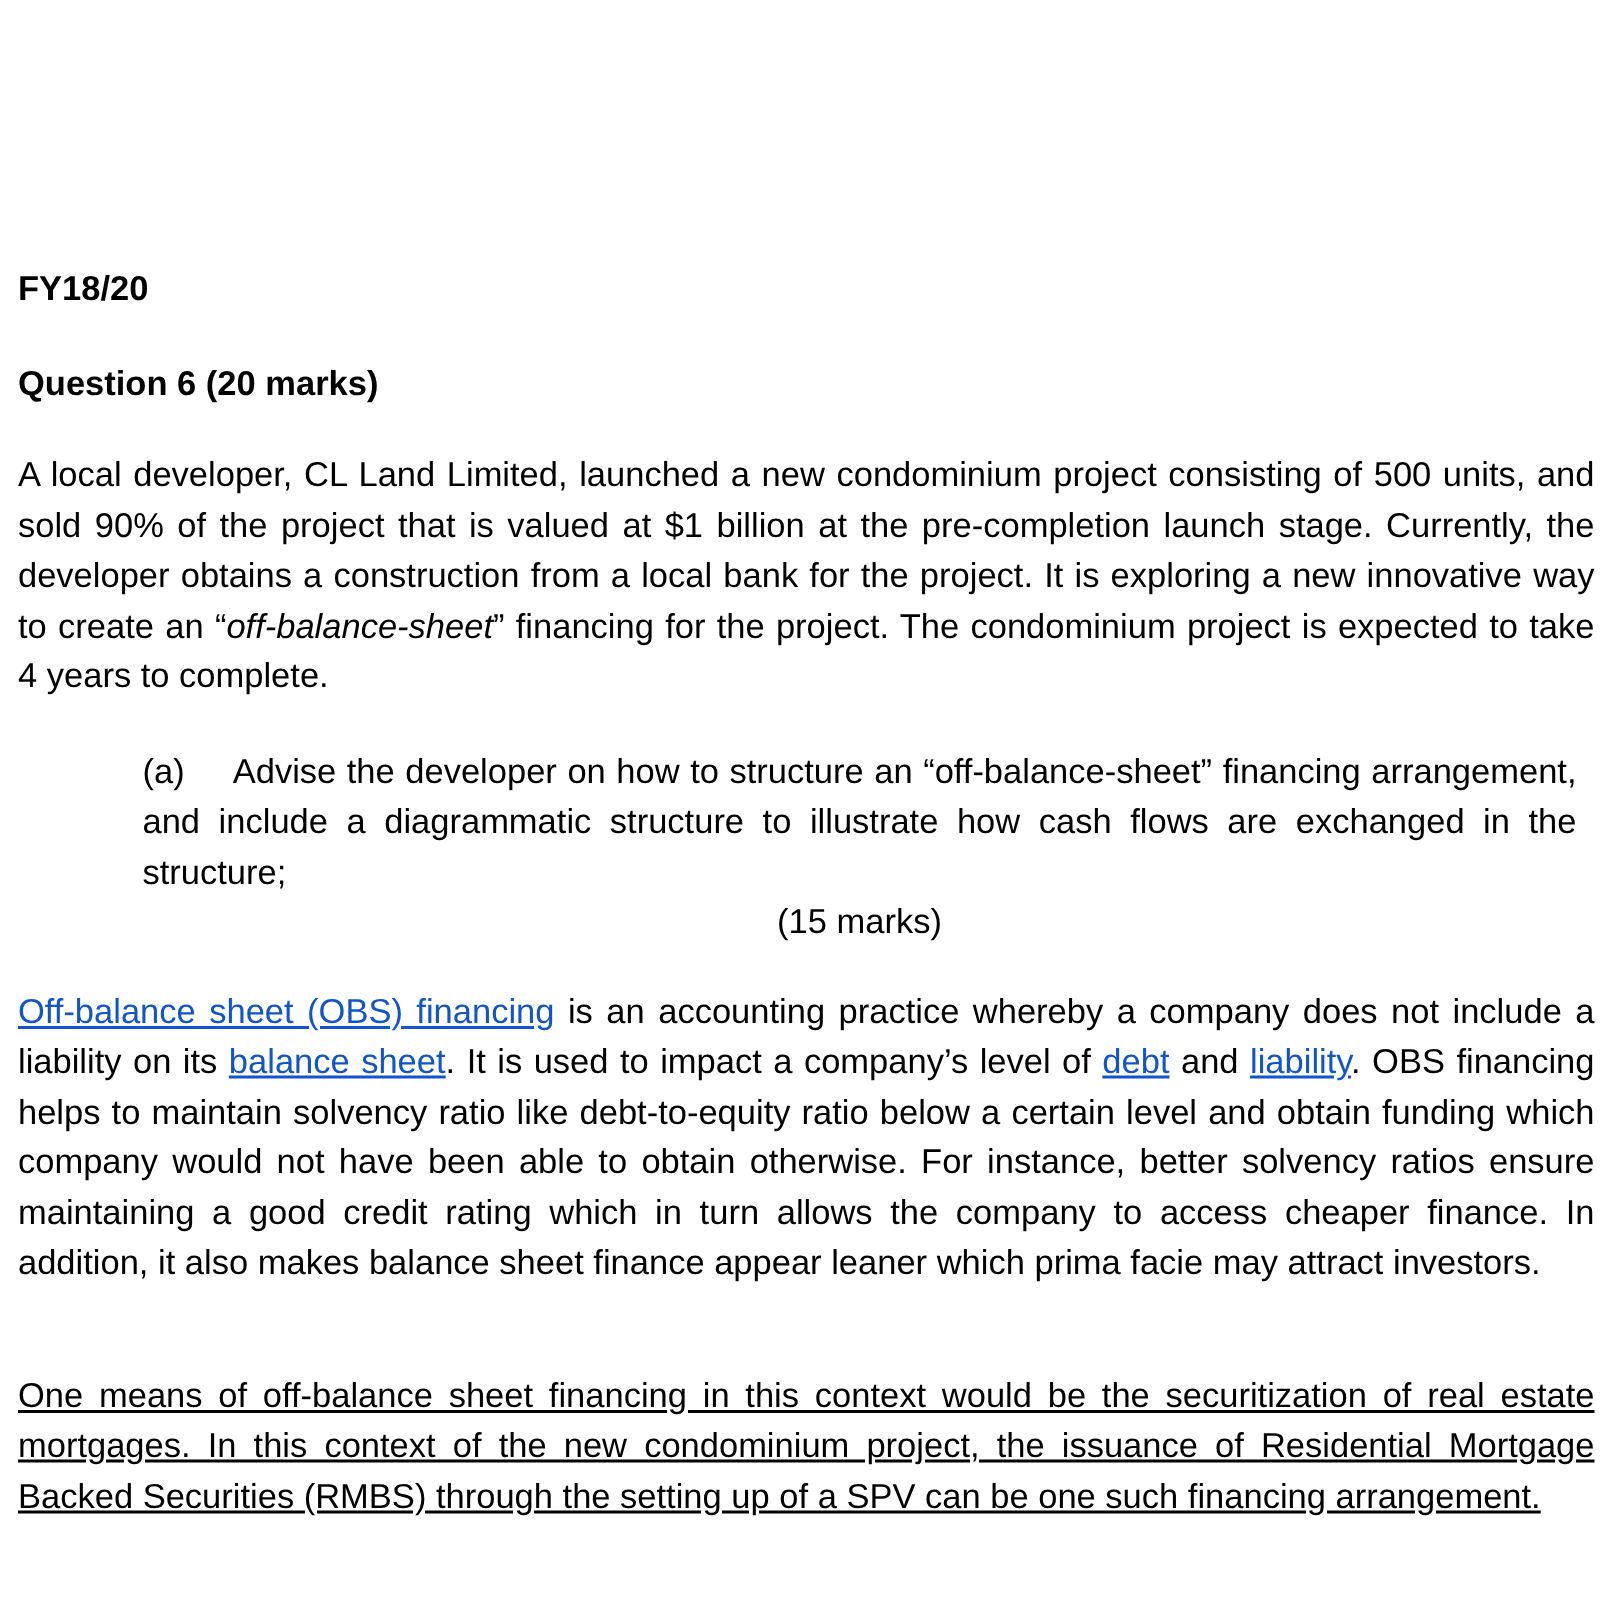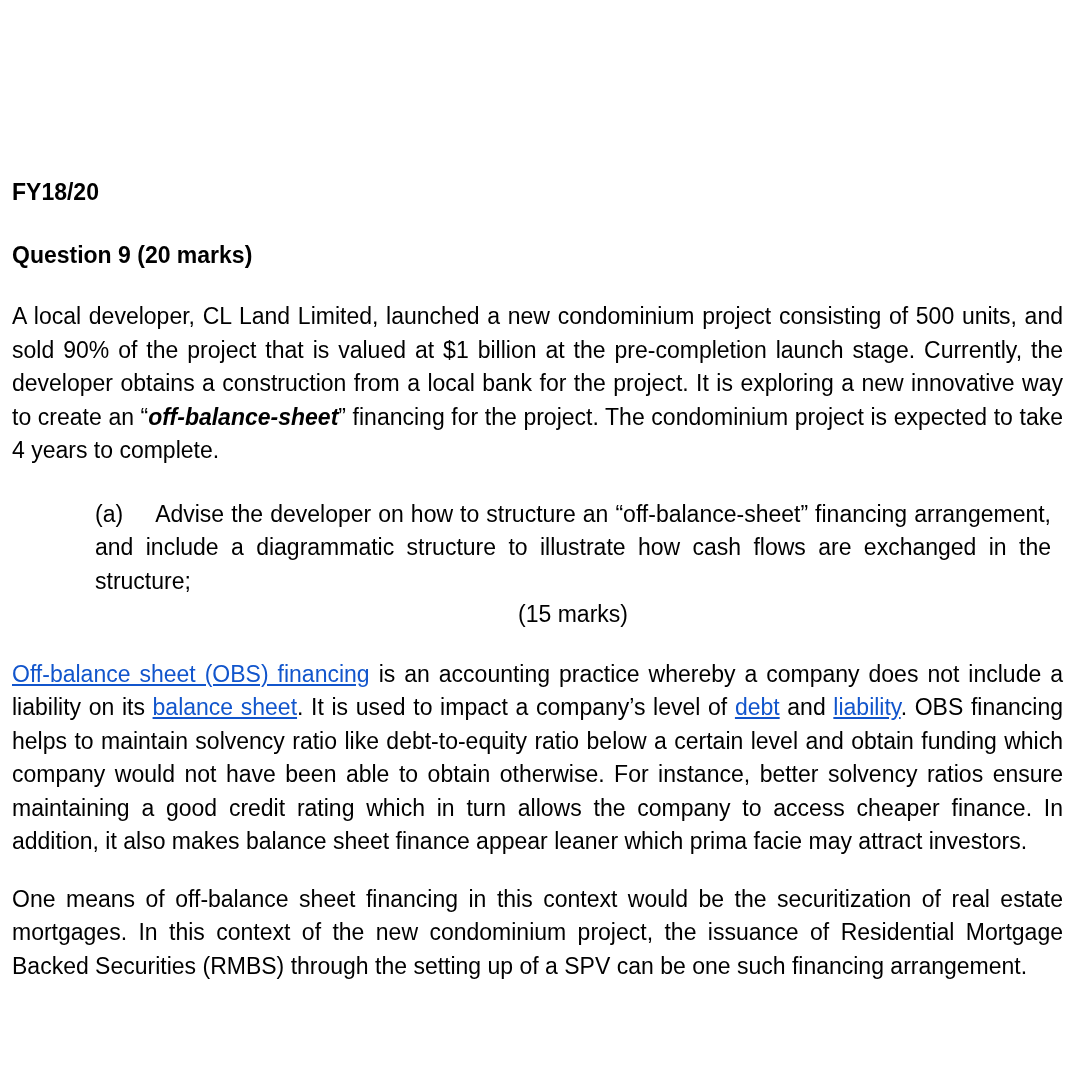--- a/index.html
+++ b/index.html
@@ -19,48 +19,48 @@
     font-weight: bold;
     margin: 0 0 29px 0;
   }
   .doc-heading.h2 {
     margin: 0 0 28px 0;
   }
   p.doc-para {
     margin: 0 0 30px 0;
     text-align: justify;
   }
-  p.doc-para.p2 { margin-bottom: 24px; }
-  p.doc-para.last { margin-bottom: 17px; }
+  p.doc-para.p2 { margin-bottom: 55px; }
+  p.doc-para.last { margin-bottom: 17px; text-decoration: underline; }
   .item-a {
     margin: 0 12px 26px 83px;
     text-align: justify;
   }
   .item-label {
     display: inline-block;
     margin-right: 32px;
   }
   .marks-line {
     text-align: center;
   }
   .doc-link {
     color: #1155cc;
     text-decoration: underline;
     cursor: pointer;
   }
-  .italic { font-style: italic; font-weight: bold; }
+  .italic { font-style: italic; }
 </style>
 </head>
 <body>
 
 <div>
 
   <p class="doc-heading">FY18/20</p>
 
-  <p class="doc-heading h2">Question 9 (20 marks)</p>
+  <p class="doc-heading h2">Question 6 (20 marks)</p>
 
   <p class="doc-para"><span>A local developer, CL Land Limited, launched a new condominium project consisting of 500 units, and sold 90% of the project that is valued at $1 billion at the pre-completion launch stage. Currently, the developer obtains a construction from a local bank for the project. It is exploring a new innovative way to create an “</span><span class="italic">off-balance-sheet</span><span>” financing for the project. The condominium project is expected to take 4 years to complete.</span></p>
 
   <div class="item-a">
     <div>
       <span class="item-label">(a)</span><span><span>Advise the developer on how to structure an “off-balance-sheet” financing arrangement, and include a diagrammatic structure to illustrate how cash flows are exchanged in the structure;</span></span>
     </div>
     <div class="marks-line">(15 marks)</div>
   </div>
 

